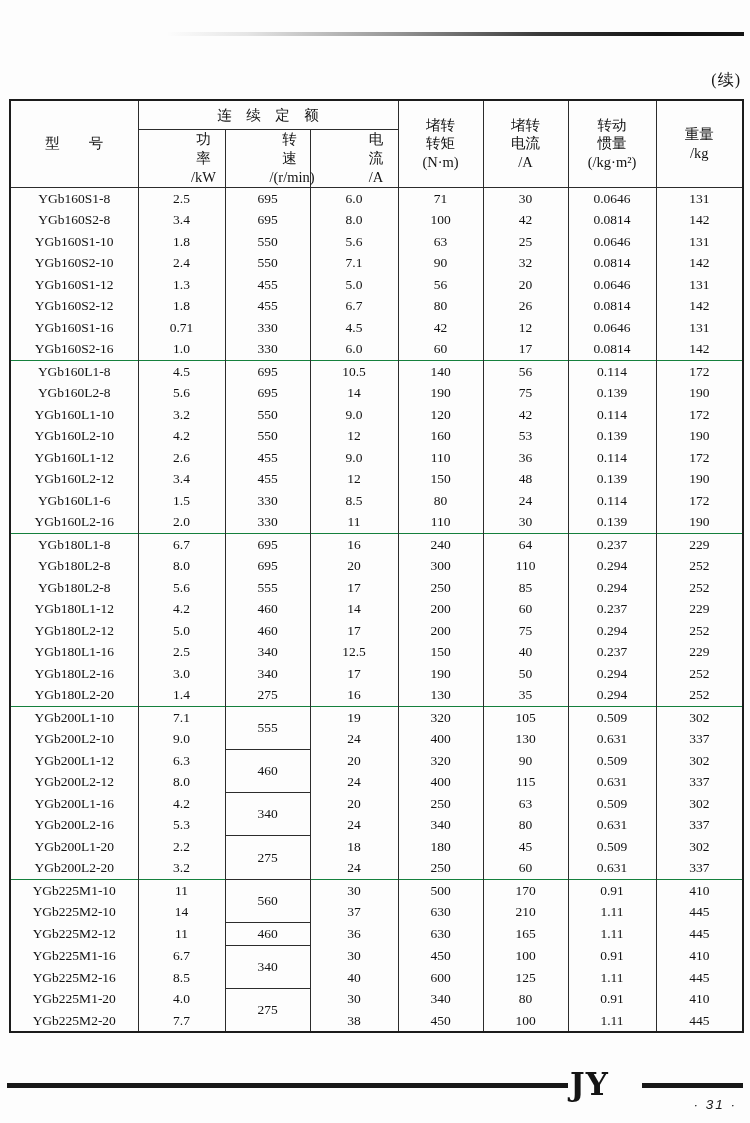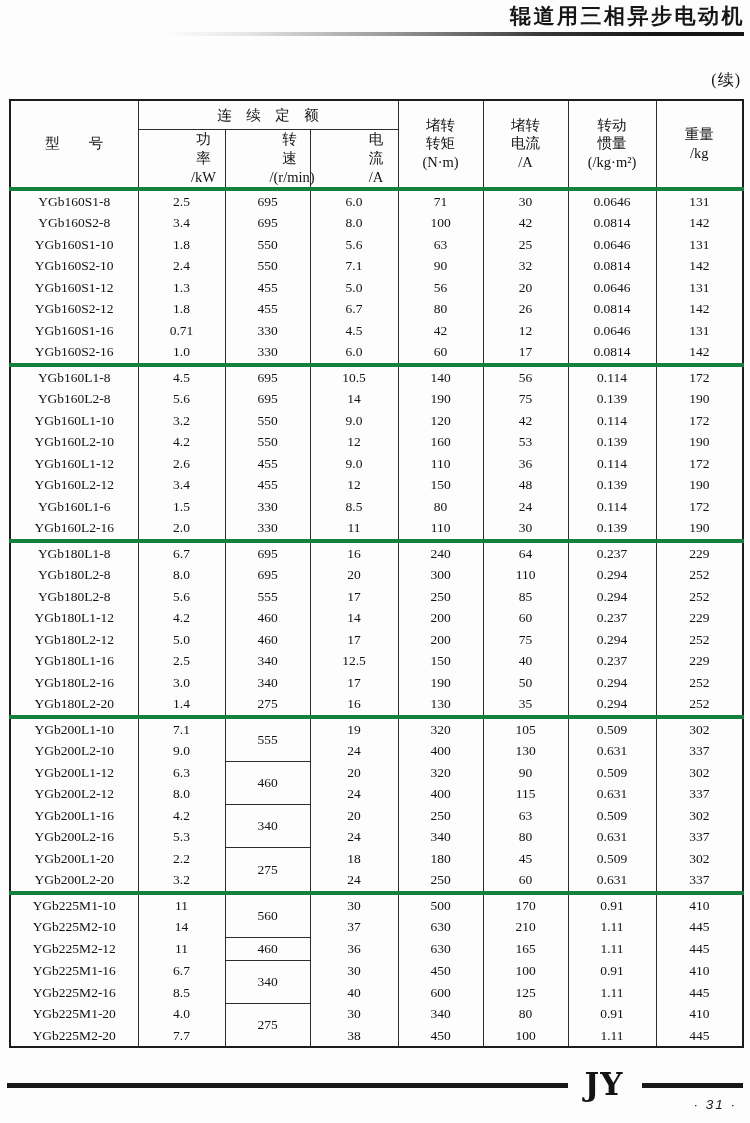--- a/index.html
+++ b/index.html
@@ -37,52 +37,50 @@
     padding:0; text-align:center; vertical-align:middle;
     color:#121212;
   }
   thead th {
     border:1px solid #2c2c2c;
     font-weight:normal; font-size:14.5px; line-height:1.3;
     white-space:pre-line;
   }
   thead tr.tier-1 th { height:28px; }
   thead tr.tier-2 th { height:41px;padding-left:44px; }
-  tbody { border-top:4px solid #15803d; }
+  tbody { border-top:1px solid #15803d; }
   tbody td {
     border-left:1px solid #2c2c2c; border-right:1px solid #2c2c2c;
     border-top:none; border-bottom:none;
     height:21.5px; font-size:13.5px; line-height:1;
   }
   tbody td.rpm-box { border-bottom:1px solid #2c2c2c; }
 
   
   .footer-bar {
     position:absolute; top:1083px; height:5px; background:#181818;
   }
   .footer-bar.left  { left:7px;   width:561px; }
   .footer-bar.right { left:642px; width:101px; }
   .jy-logo {
     position:absolute; left:570px; top:1066px; width:68px;
-    text-align:center;
     font-family:"DejaVu Serif", serif; font-weight:bold;
     font-size:31px; letter-spacing:1px; color:#141414;
   }
   .page-number {
     position:absolute; top:1097px; right:13px;
     font-family:"Liberation Sans", sans-serif;
     font-size:13.5px; letter-spacing:2px; color:#1a1a1a;font-style:italic;
   }
 </style>
 </head>
 <body>
 
 <div class="page">
 
-  <div class="doc-title">辊道用三相异步电动机</div>
   <div class="title-rule"></div>
   <div class="continued">(续)</div>
 
   <table class="spec" id="spec-table">
     <colgroup>
       <col style="width:128px">
         <col style="width:87px">
         <col style="width:85px">
         <col style="width:88px">
       <col style="width:85px">

